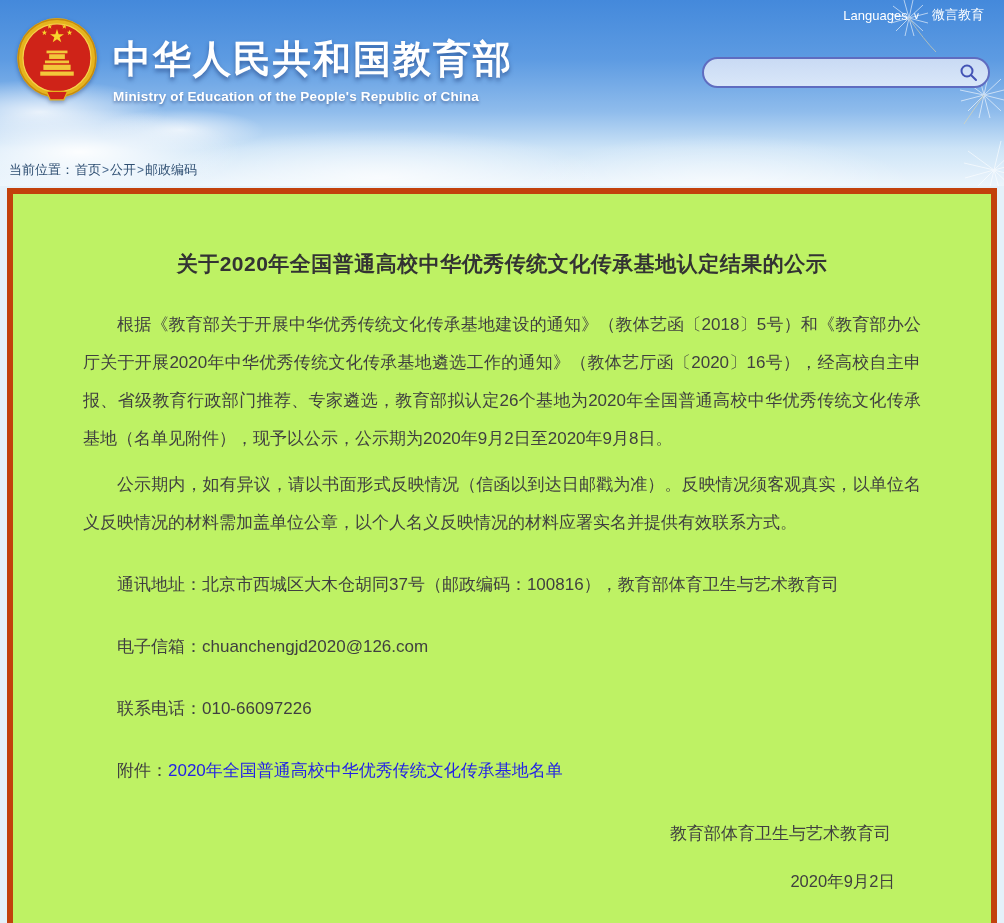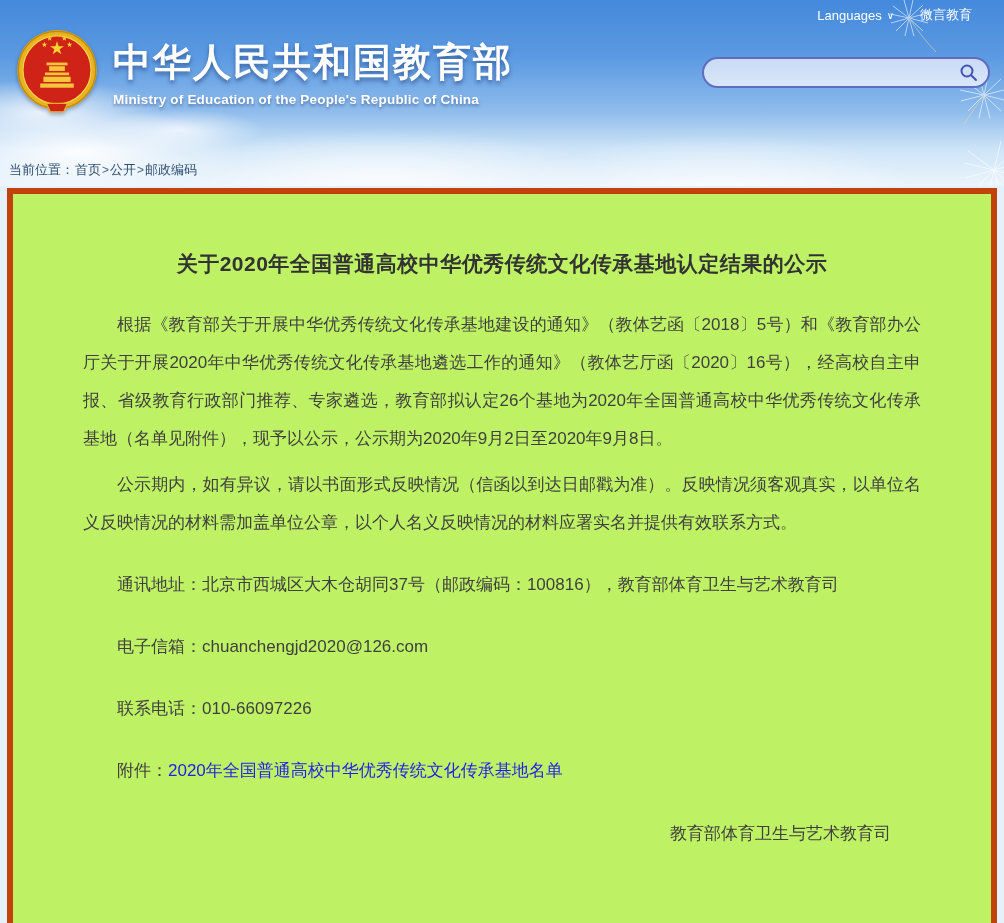--- a/index.html
+++ b/index.html
@@ -20,27 +20,27 @@
     background:
       radial-gradient(ellipse 230px 62px at 80px 152px, rgba(255,255,255,.95), rgba(255,255,255,0) 70%),
       radial-gradient(ellipse 320px 70px at 380px 178px, rgba(255,255,255,.75), rgba(255,255,255,0) 70%),
       radial-gradient(ellipse 280px 80px at 720px 190px, rgba(255,255,255,.65), rgba(255,255,255,0) 70%),
       radial-gradient(ellipse 180px 46px at 40px 112px, rgba(255,255,255,.8), rgba(255,255,255,0) 70%),
       radial-gradient(ellipse 120px 30px at 180px 130px, rgba(255,255,255,.7), rgba(255,255,255,0) 70%);
   }
   .dandelions { position:absolute; right:0; top:0; pointer-events:none; opacity:.75; }
 
   .topbar {
-    position:absolute; top:6px; right:32px; display:flex; align-items:center; gap:26px;
+    position:absolute; top:6px; right:20px; display:flex; align-items:center; gap:12px;
     color:#ffffff; font-size:13px; z-index:5;
   }
   .topbar a { color:#ffffff; text-decoration:none; cursor:pointer; display:flex; align-items:center; gap:5px; }
   .chevron { font-size:10px; line-height:1; position:relative; top:1px; }
 
-  .brand { position:absolute; left:15px; top:28px; display:flex; align-items:center; z-index:4; text-decoration:none; }
+  .brand { position:absolute; left:15px; top:16px; display:flex; align-items:flex-end; z-index:4; text-decoration:none; }
   .emblem { width:84px; height:88px; filter:drop-shadow(0 2px 2px rgba(0,20,80,.35)); }
   .brand-text { margin-left:14px; }
   .site-title-cn {
     color:#ffffff; font-size:38px; font-weight:bold; letter-spacing:2px;
     text-shadow:0 3px 4px rgba(15,40,100,.5);
   }
   .site-title-en {
     color:#ffffff; font-size:13.5px; font-weight:bold; margin-top:4px; letter-spacing:.2px;
     text-shadow:0 2px 3px rgba(15,40,100,.45);
   }
@@ -174,17 +174,18 @@
       <p class="contact-line">通讯地址：北京市西城区大木仓胡同37号（邮政编码：100816），教育部体育卫生与艺术教育司</p>
 
       <p class="contact-line">电子信箱：chuanchengjd2020@126.com</p>
 
       <p class="contact-line">联系电话：010-66097226</p>
 
       <p class="attachment-line"><span>附件：</span><a>2020年全国普通高校中华优秀传统文化传承基地名单</a></p>
 
       <p class="signature">教育部体育卫生与艺术教育司</p>
 
+      <p class="sign-date">2020年9月2日</p>
 
     </div>
   </div>
 
 </div>
 
 </body></html>

